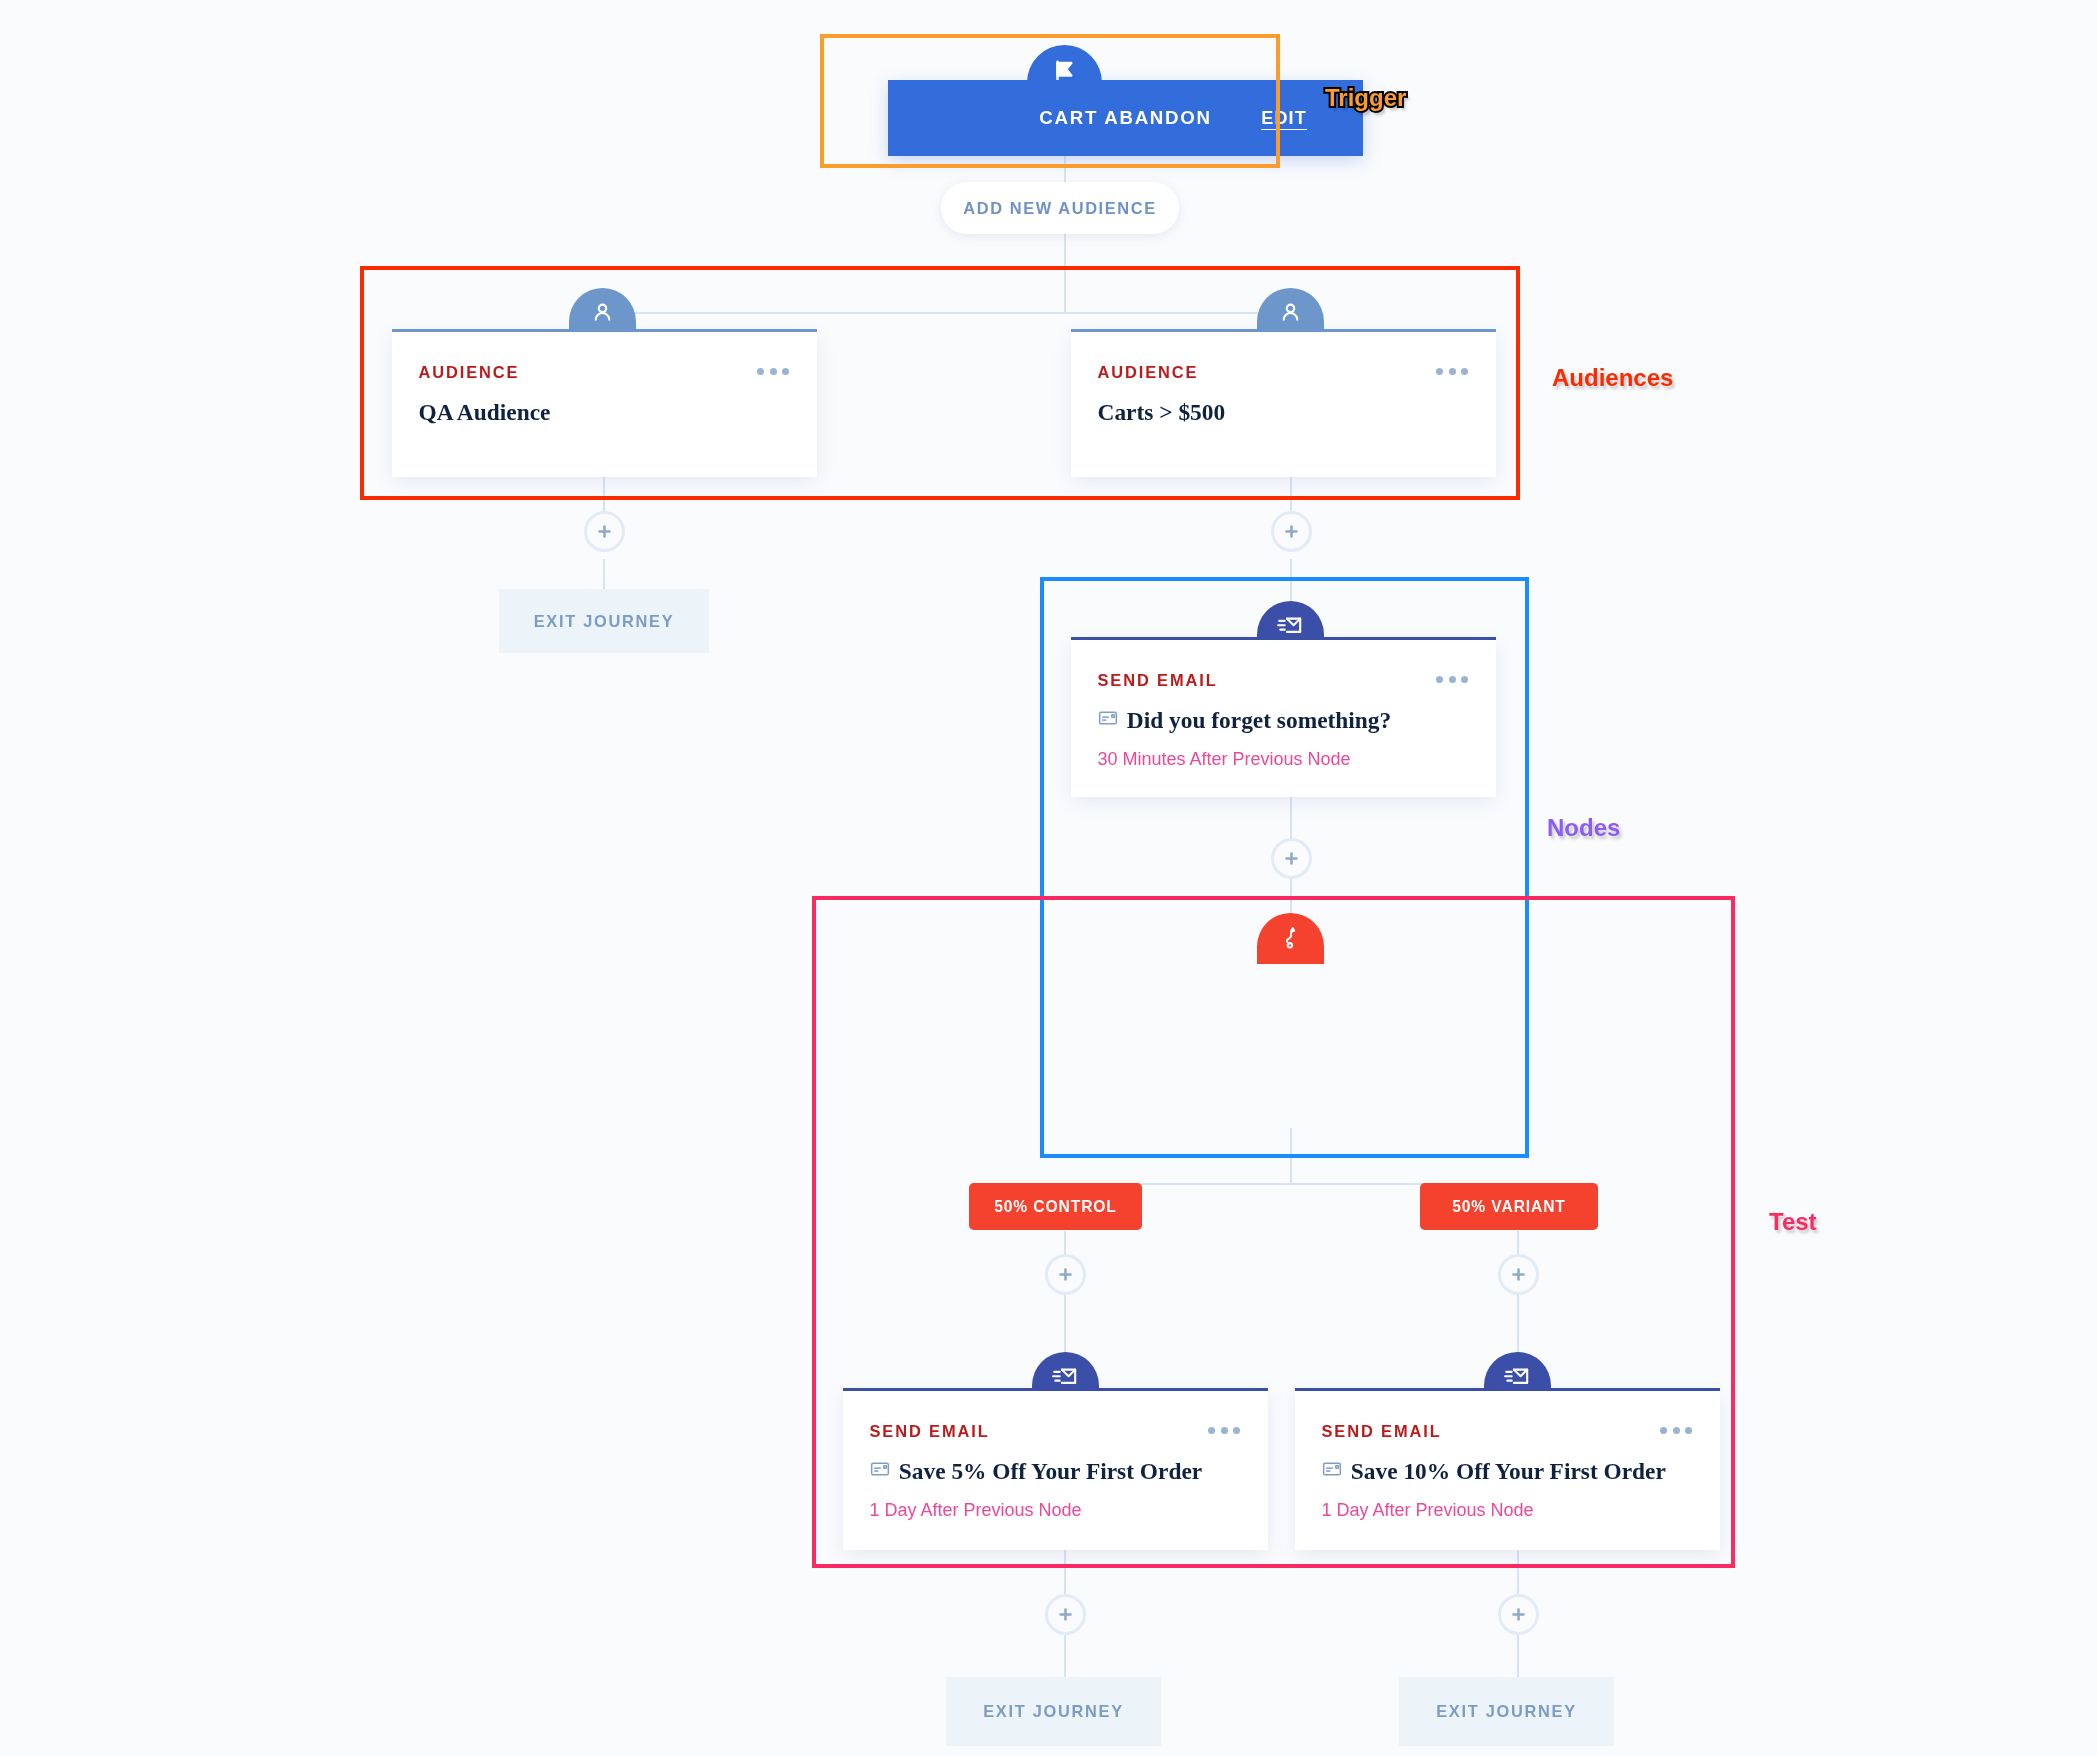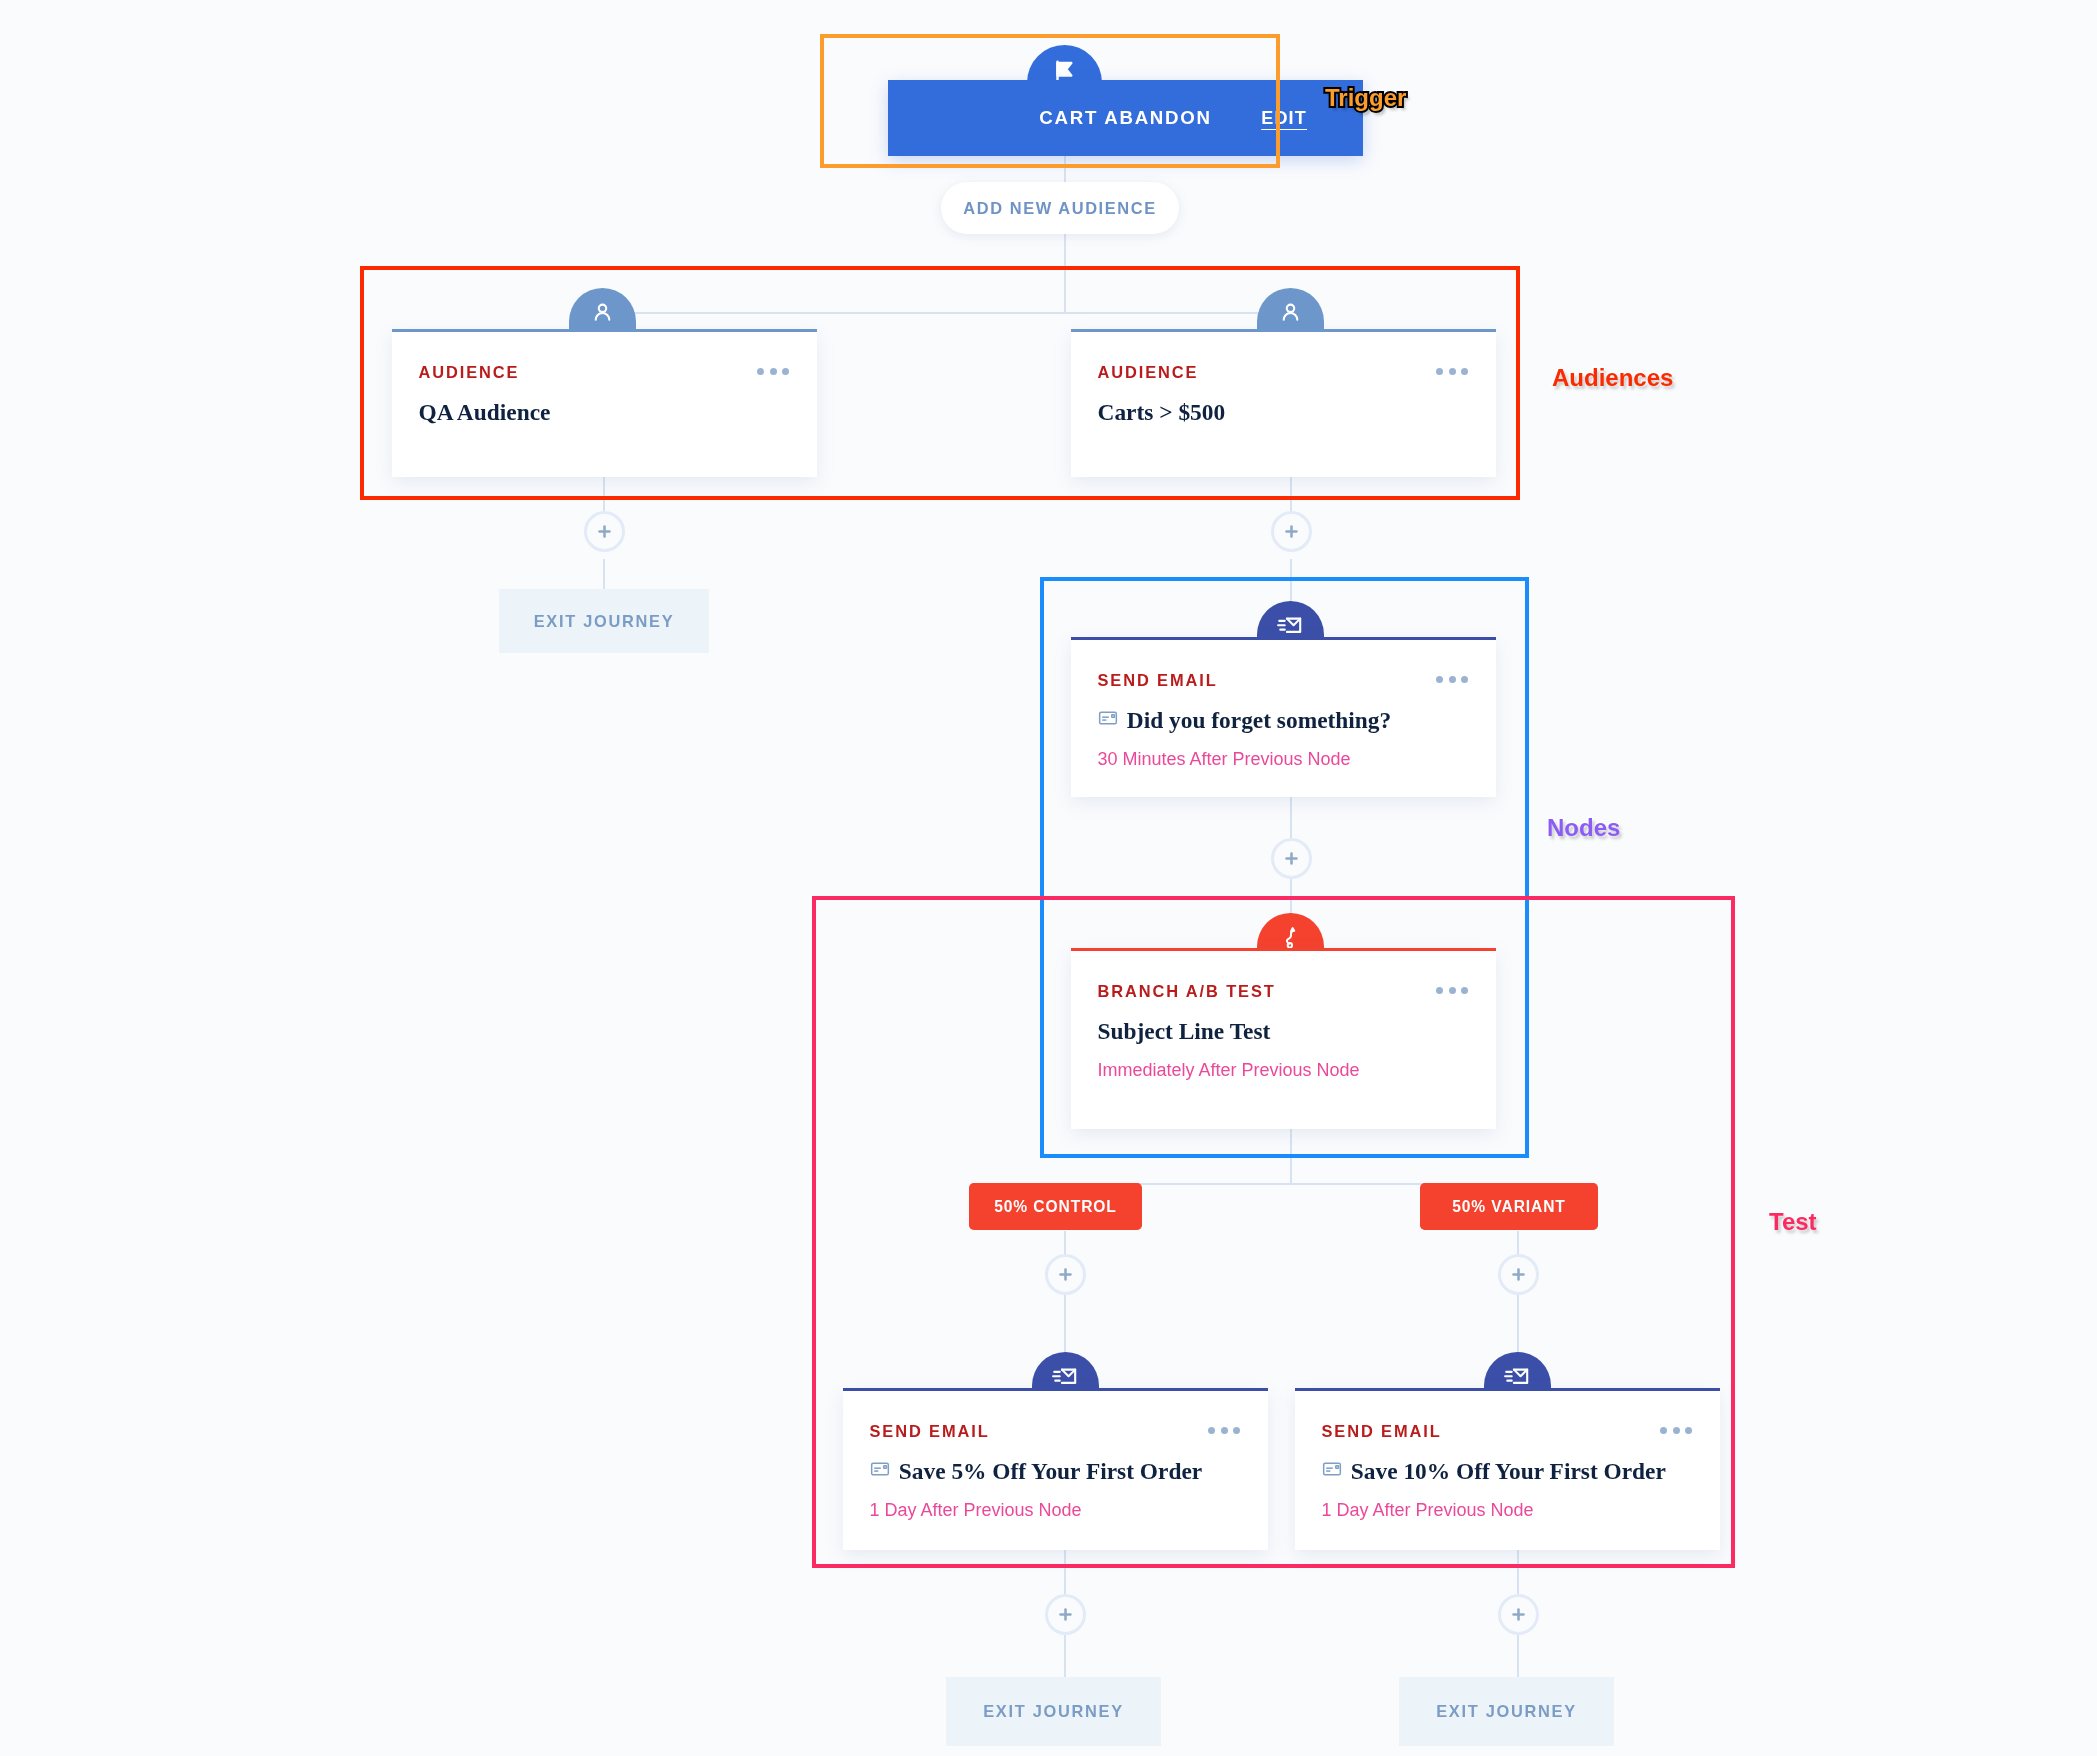--- a/index.html
+++ b/index.html
@@ -374,32 +374,20 @@
 
   <div class="dome" style="left:1257px; top:913px; width:67px; height:51px; background:#f4422e;">
     <span>
       <svg width="25" height="25" viewBox="0 0 24 24" fill="none" stroke="#fff" stroke-width="1.9" stroke-linecap="round" stroke-linejoin="round">
         <path d="M14 3 L15.6 5.6 L12.6 6 Z" fill="#fff"></path>
         <path d="M14.4 5.8 C10 7 15 11 10.5 13 C7 14.5 9 17.5 11 18"></path>
         <circle cx="11.4" cy="19.4" r="2.1"></circle>
       </svg>
     </span>
   </div>
-  <div class="card branch" style="left:1071px; top:948px; width:425px; height:181px;">
-    <div class="card-kicker">BRANCH A/B TEST</div>
-    <div class="dots">
-        <i></i>
-        <i></i>
-        <i></i>
-      </div>
-    <div class="card-title">
-      <span>Subject Line Test</span>
-    </div>
-    <div class="card-sub">Immediately After Previous Node</div>
-  </div>
 
   <div class="split-badge" style="left:969px; top:1183px; width:173px; height:47px;">
     <span>50% CONTROL</span>
   </div>
   <div class="split-badge" style="left:1420px; top:1183px; width:178px; height:47px;">
     <span>50% VARIANT</span>
   </div>
 
   <div class="plus" style="left:1045px; top:1254px;">
     <svg width="17" height="17" viewBox="0 0 24 24" stroke="#8fa9c6" stroke-width="3.6" stroke-linecap="round">

